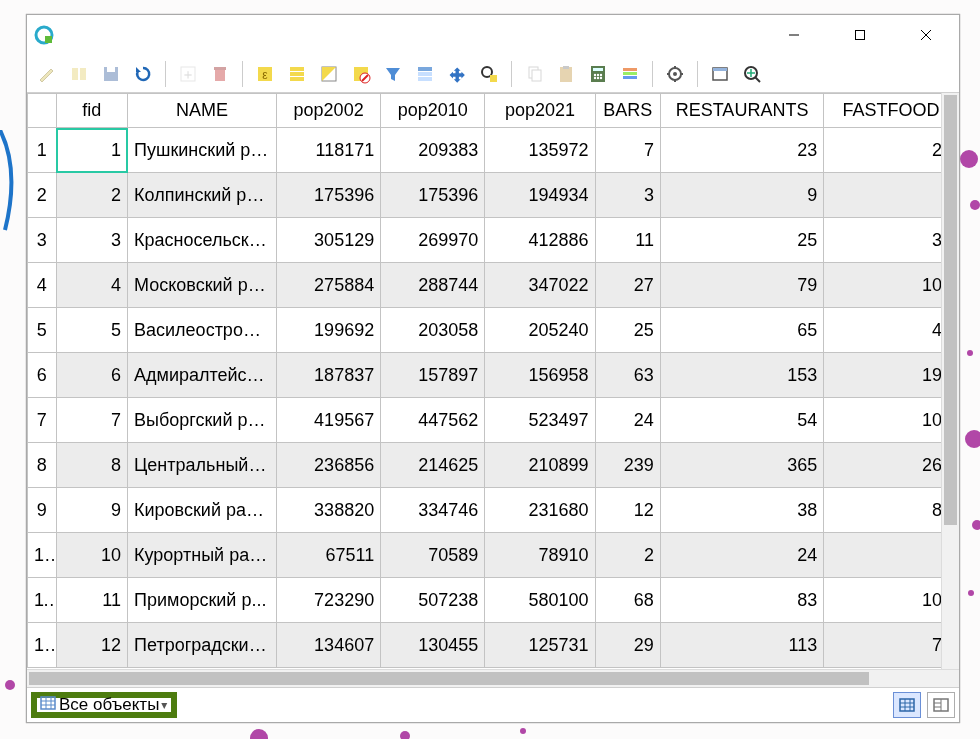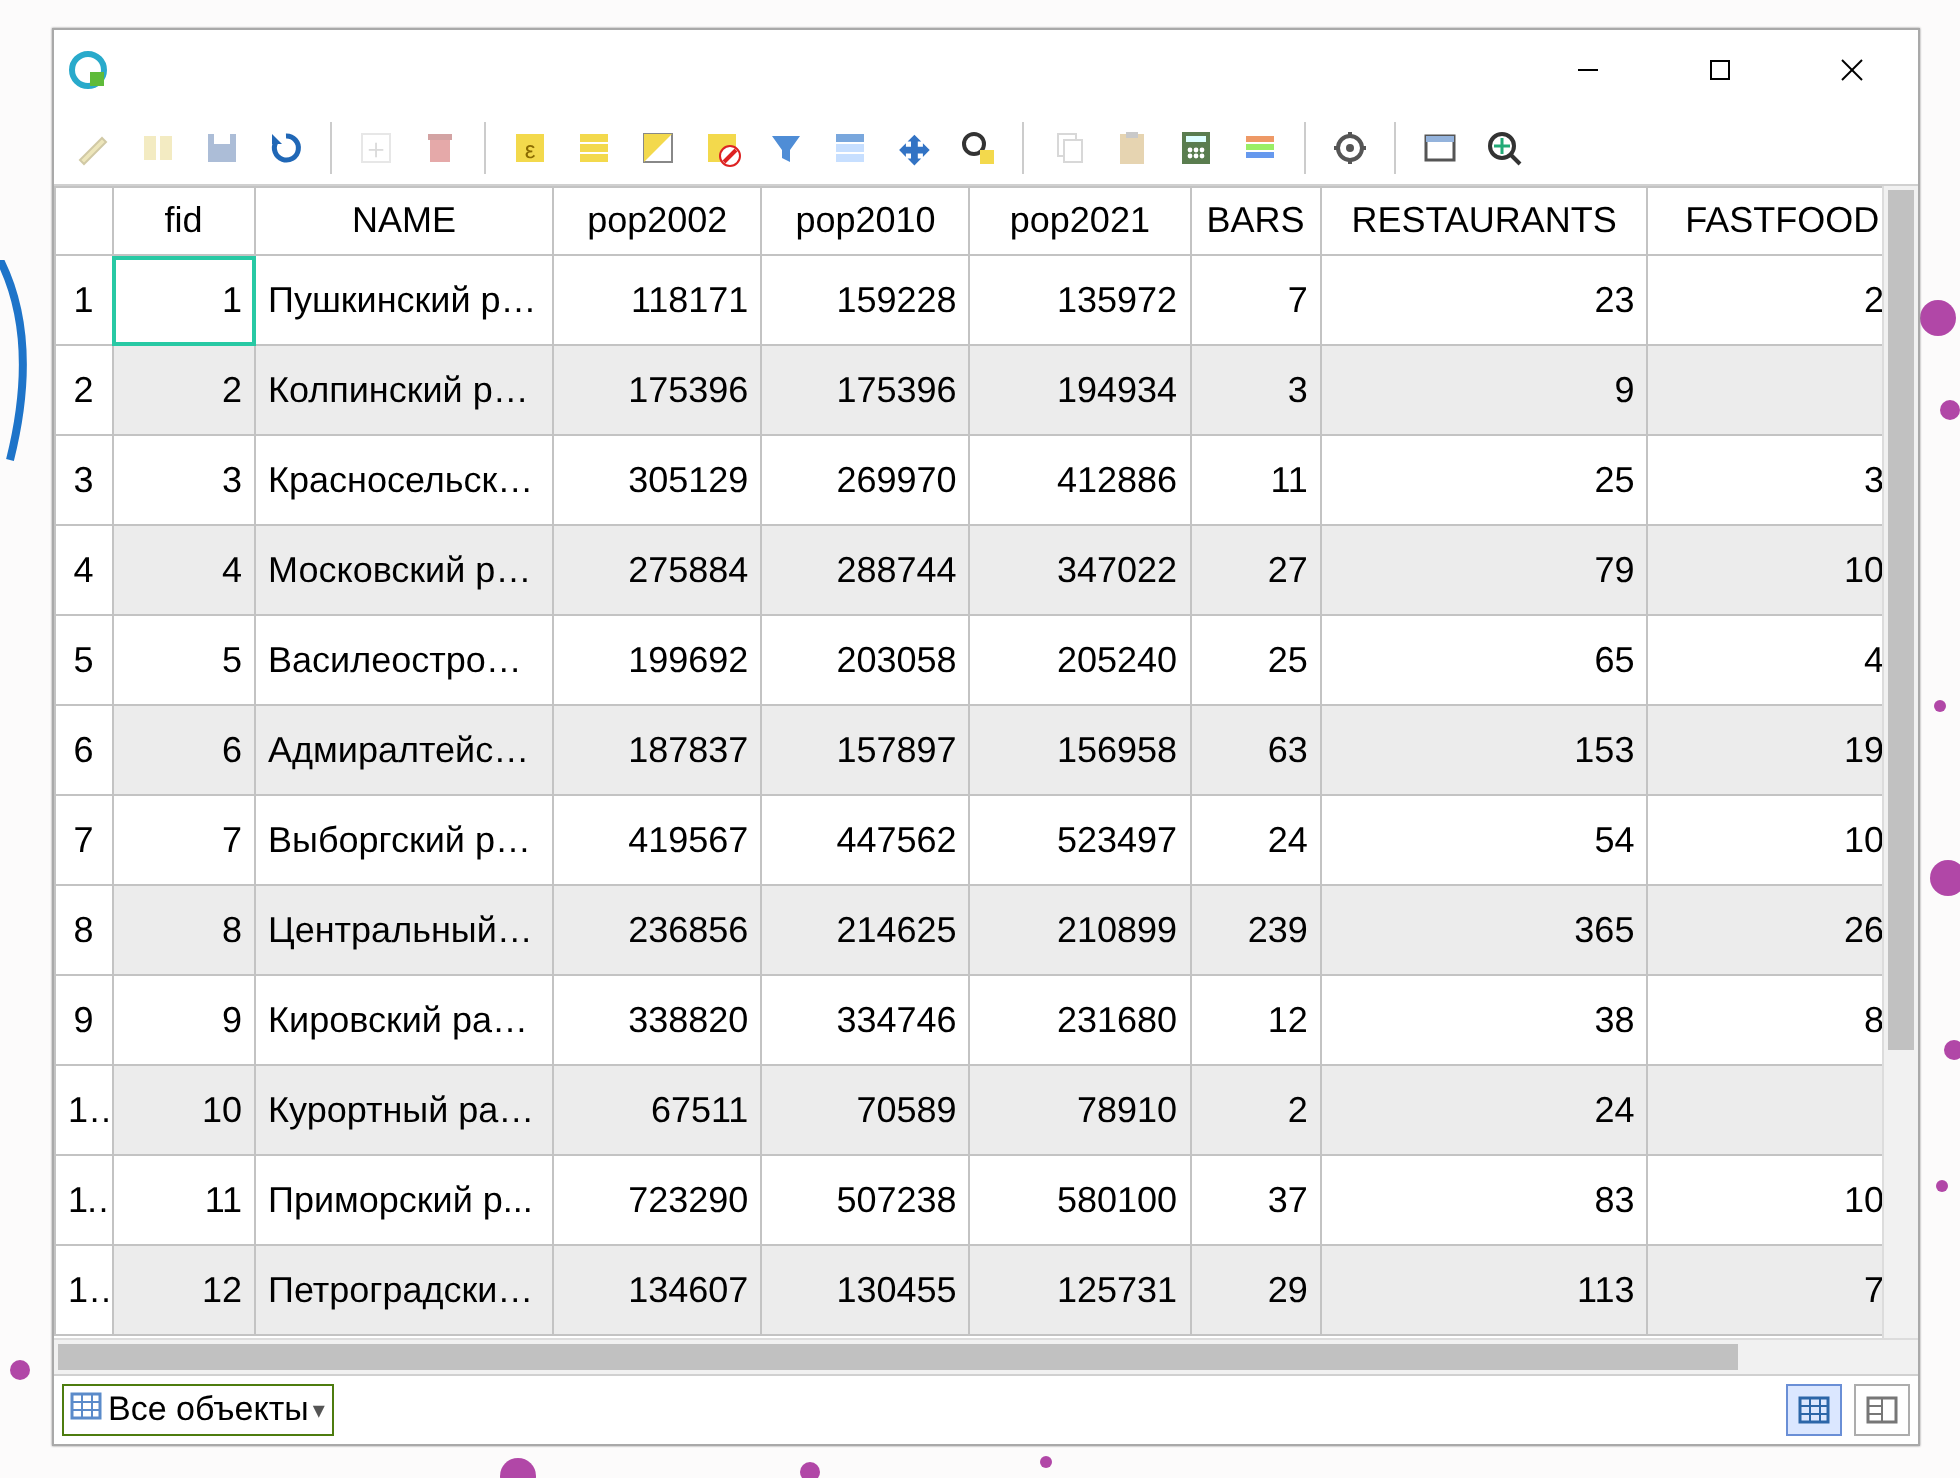--- a/index.html
+++ b/index.html
@@ -81,21 +81,21 @@
   .hscroll {
     height:18px; background:#f1f1f1; border-top:1px solid #dcdcdc; position:relative;
   }
   .hscroll .thumb { position:absolute; top:2px; bottom:2px; left:2px; width:840px; background:#c1c1c1; }
 
   
   .statusbar {
     height:34px; display:flex; align-items:center; padding:0 4px; gap:6px;
   }
   .combo {
-    display:flex; align-items:center; height:26px; border:1px solid #4d7c0f; padding:1px 2px; font-size:17px;
+    display:flex; align-items:center; height:26px; border:6px solid #4d7c0f; padding:1px 2px; font-size:17px;
   }
   .combo .ico { margin-right:2px; }
   .combo .arr { font-size:12px; padding:0 2px; color:#555;}
   .sb-spacer { flex:1; }
   .sbtn {
     width:28px; height:26px; border:1px solid #adadad; display:flex; align-items:center; justify-content:center;
   }
   .sbtn.active { background:#dbe7ff; border-color:#6a8fd6; }
 </style>
 </head>
@@ -320,21 +320,21 @@
             <th>RESTAURANTS</th>
             <th>FASTFOOD</th>
           </tr>
         </thead>
         <tbody id="tbody">
             <tr>
               <th>1</th>
               <td class="num cell-focus">1</td>
               <td class="txt">Пушкинский ра...</td>
               <td class="num">118171</td>
-              <td class="num">159228</td>
+              <td class="num">209383</td>
               <td class="num">135972</td>
               <td class="num">7</td>
               <td class="num">23</td>
               <td class="num">22</td>
             </tr>
             <tr class="even">
               <th>2</th>
               <td class="num">2</td>
               <td class="txt">Колпинский ра...</td>
               <td class="num">175396</td>
@@ -432,21 +432,21 @@
               <td class="num">24</td>
               <td class="num">4</td>
             </tr>
             <tr>
               <th>11</th>
               <td class="num">11</td>
               <td class="txt">Приморский р...</td>
               <td class="num">723290</td>
               <td class="num">507238</td>
               <td class="num">580100</td>
-              <td class="num">37</td>
+              <td class="num">68</td>
               <td class="num">83</td>
               <td class="num">103</td>
             </tr>
             <tr class="even">
               <th>12</th>
               <td class="num">12</td>
               <td class="txt">Петроградский...</td>
               <td class="num">134607</td>
               <td class="num">130455</td>
               <td class="num">125731</td>

